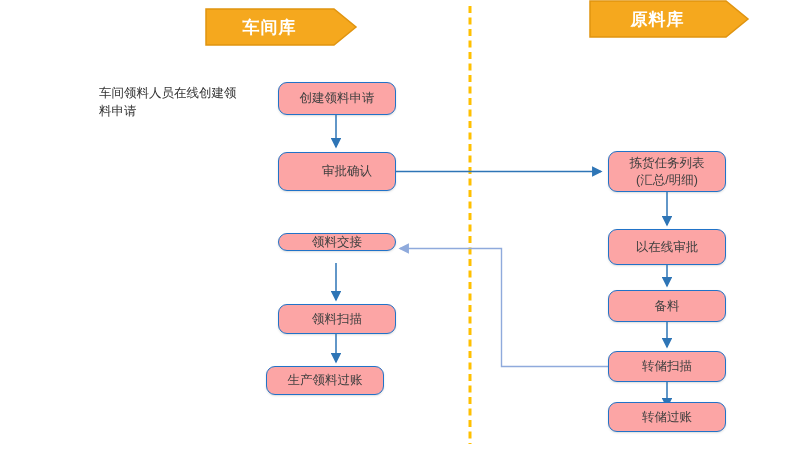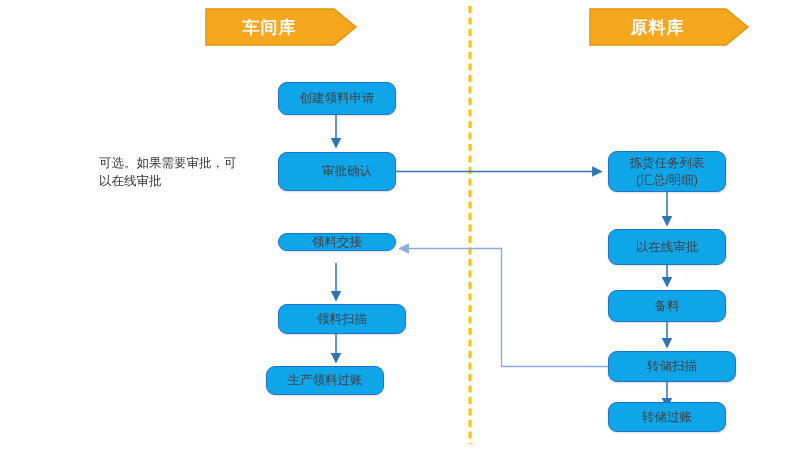--- a/index.html
+++ b/index.html
@@ -10,52 +10,52 @@
     margin-left:22px;
   }
   .lane-header { position:absolute; }
   .lane-header svg { position:absolute; left:0; top:0; }
   .lane-header .title {
     position:absolute; left:0; top:0; right:24px; height:100%;
     display:flex; align-items:center; justify-content:center;
     color:#ffffff; font-size:17px; font-weight:bold; letter-spacing:1px;
   }
   .node {
-    position:absolute; background:#0ea5e9;
+    position:absolute; background:#fca5a5;
     border:1.6px solid #2173C8; border-radius:9px;
     display:flex; align-items:center; justify-content:center;
     font-size:12.5px; color:#404040; text-align:center;
     white-space:pre-line; line-height:1.3;
     box-shadow:0 1px 2px rgba(130,130,130,0.28);
     box-sizing:border-box;
   }
   .annotation {
     position:absolute; width:150px; font-size:12.5px; color:#333333;
     line-height:1.45; white-space:pre-line;
   }
   #connector-layer { position:absolute; left:0; top:0; pointer-events:none; }
 
   
   #node-create   { left:256px; top:82px;  width:118px; height:33px; }
   #node-approve  { left:256px; top:152px; width:118px; height:39px;padding-left:20px; }
   #node-handover { left:256px; top:233px; width:118px; height:18px; }
-  #node-scan     { left:256px; top:304px; width:128px; height:30px; }
+  #node-scan     { left:256px; top:304px; width:118px; height:30px; }
   #node-prodpost { left:244px; top:366px; width:118px; height:29px; }
   
   #node-board    { left:586px; top:151px; width:118px; height:41px; }
   #node-picking  { left:586px; top:229px; width:118px; height:36px; }
   #node-prep     { left:586px; top:290px; width:118px; height:32px; }
-  #node-transcan { left:586px; top:351px; width:128px; height:31px; }
+  #node-transcan { left:586px; top:351px; width:118px; height:31px; }
   #node-tranpost { left:586px; top:402px; width:118px; height:30px; }
 
   #annotation-1 { left:77px; top:84px; }
   #annotation-2 { left:77px; top:154px; }
 
   #lane-header-workshop { left:183px; top:8px; width:153px; height:38px; }
-  #lane-header-raw      { left:567px; top:8px; width:161px; height:38px; }
+  #lane-header-raw      { left:567px; top:0; width:161px; height:38px; }
 </style>
 </head>
 <body>
 
 <div id="slide">
 
   <div class="lane-header" id="lane-header-workshop">
     <svg width="153" height="38">
       <polygon points="1,1 129,1 151,19 129,37 1,37" fill="#F5A81E" stroke="#E0940F" stroke-width="1.5"></polygon>
     </svg>
@@ -85,22 +85,22 @@
     <path d="M374,171.5 L579,171.5" stroke="#2E75B6" stroke-width="1.5" fill="none" marker-end="url(#arrow-dark)"></path>
     <path d="M645,192 L645,225" stroke="#2E75B6" stroke-width="1.5" fill="none" marker-end="url(#arrow-dark)"></path>
     <path d="M645,265 L645,286" stroke="#2E75B6" stroke-width="1.5" fill="none" marker-end="url(#arrow-dark)"></path>
     <path d="M645,322 L645,347" stroke="#2E75B6" stroke-width="1.5" fill="none" marker-end="url(#arrow-dark)"></path>
     <path d="M645,382 L645,407" stroke="#2E75B6" stroke-width="1.5" fill="none" marker-end="url(#arrow-dark)"></path>
     <path d="M586,366.5 L479.5,366.5 L479.5,248.5 L378,248.5" stroke="#8FAADC" stroke-width="1.4" fill="none" marker-end="url(#arrow-light)"></path>
     <path d="M314,263 L314,300" stroke="#2E75B6" stroke-width="1.5" fill="none" marker-end="url(#arrow-dark)"></path>
     <path d="M314,334 L314,362" stroke="#2E75B6" stroke-width="1.5" fill="none" marker-end="url(#arrow-dark)"></path>
   </svg>
 
-  <div class="annotation" id="annotation-2">可选。如果需要审批，可
-以在线审批</div>
+  <div class="annotation" id="annotation-1">车间领料人员在线创建领
+料申请</div>
 
   <div class="node" id="node-create">创建领料申请</div>
   <div class="node" id="node-approve">审批确认</div>
   <div class="node" id="node-handover">领料交接</div>
   <div class="node" id="node-scan">领料扫描</div>
   <div class="node" id="node-prodpost">生产领料过账</div>
 
   <div class="node" id="node-board">拣货任务列表
 (汇总/明细)</div>
   <div class="node" id="node-picking">以在线审批</div>

